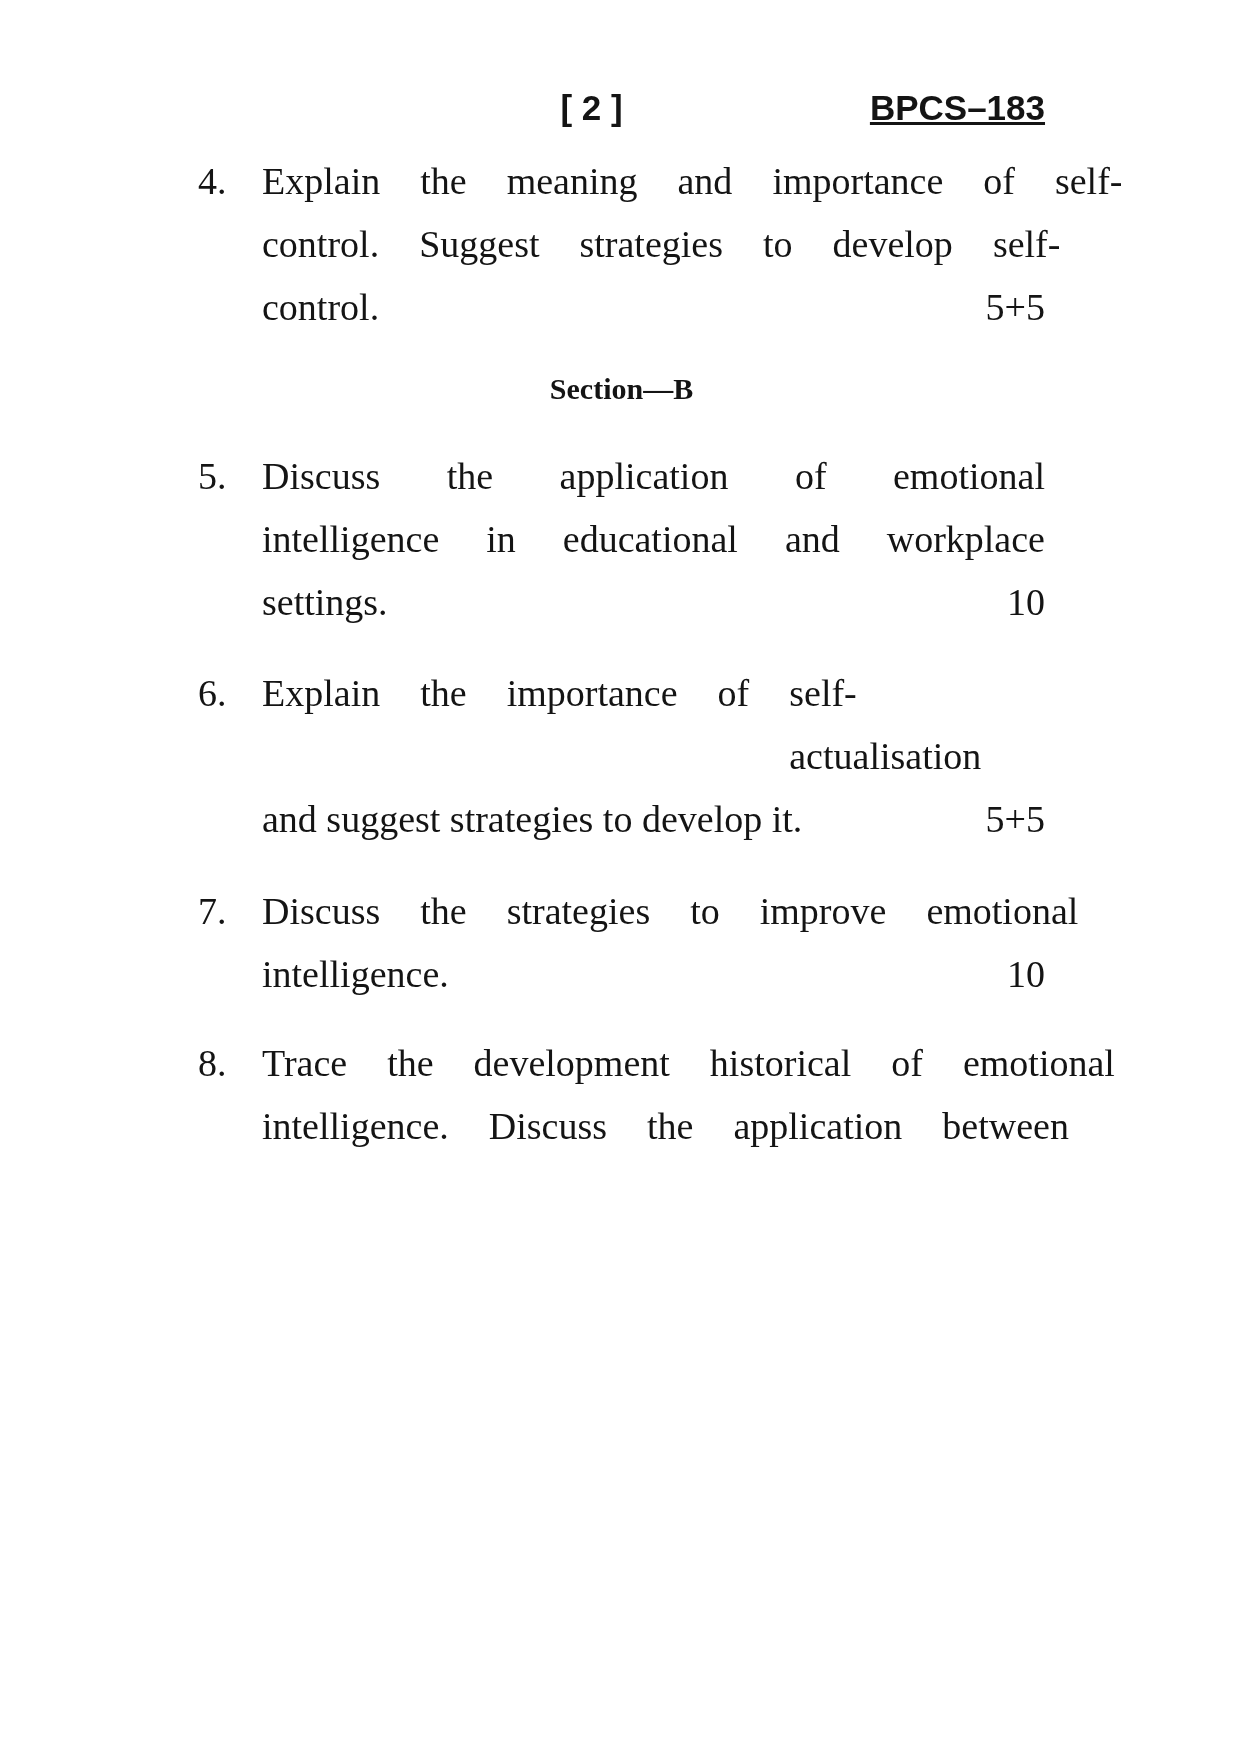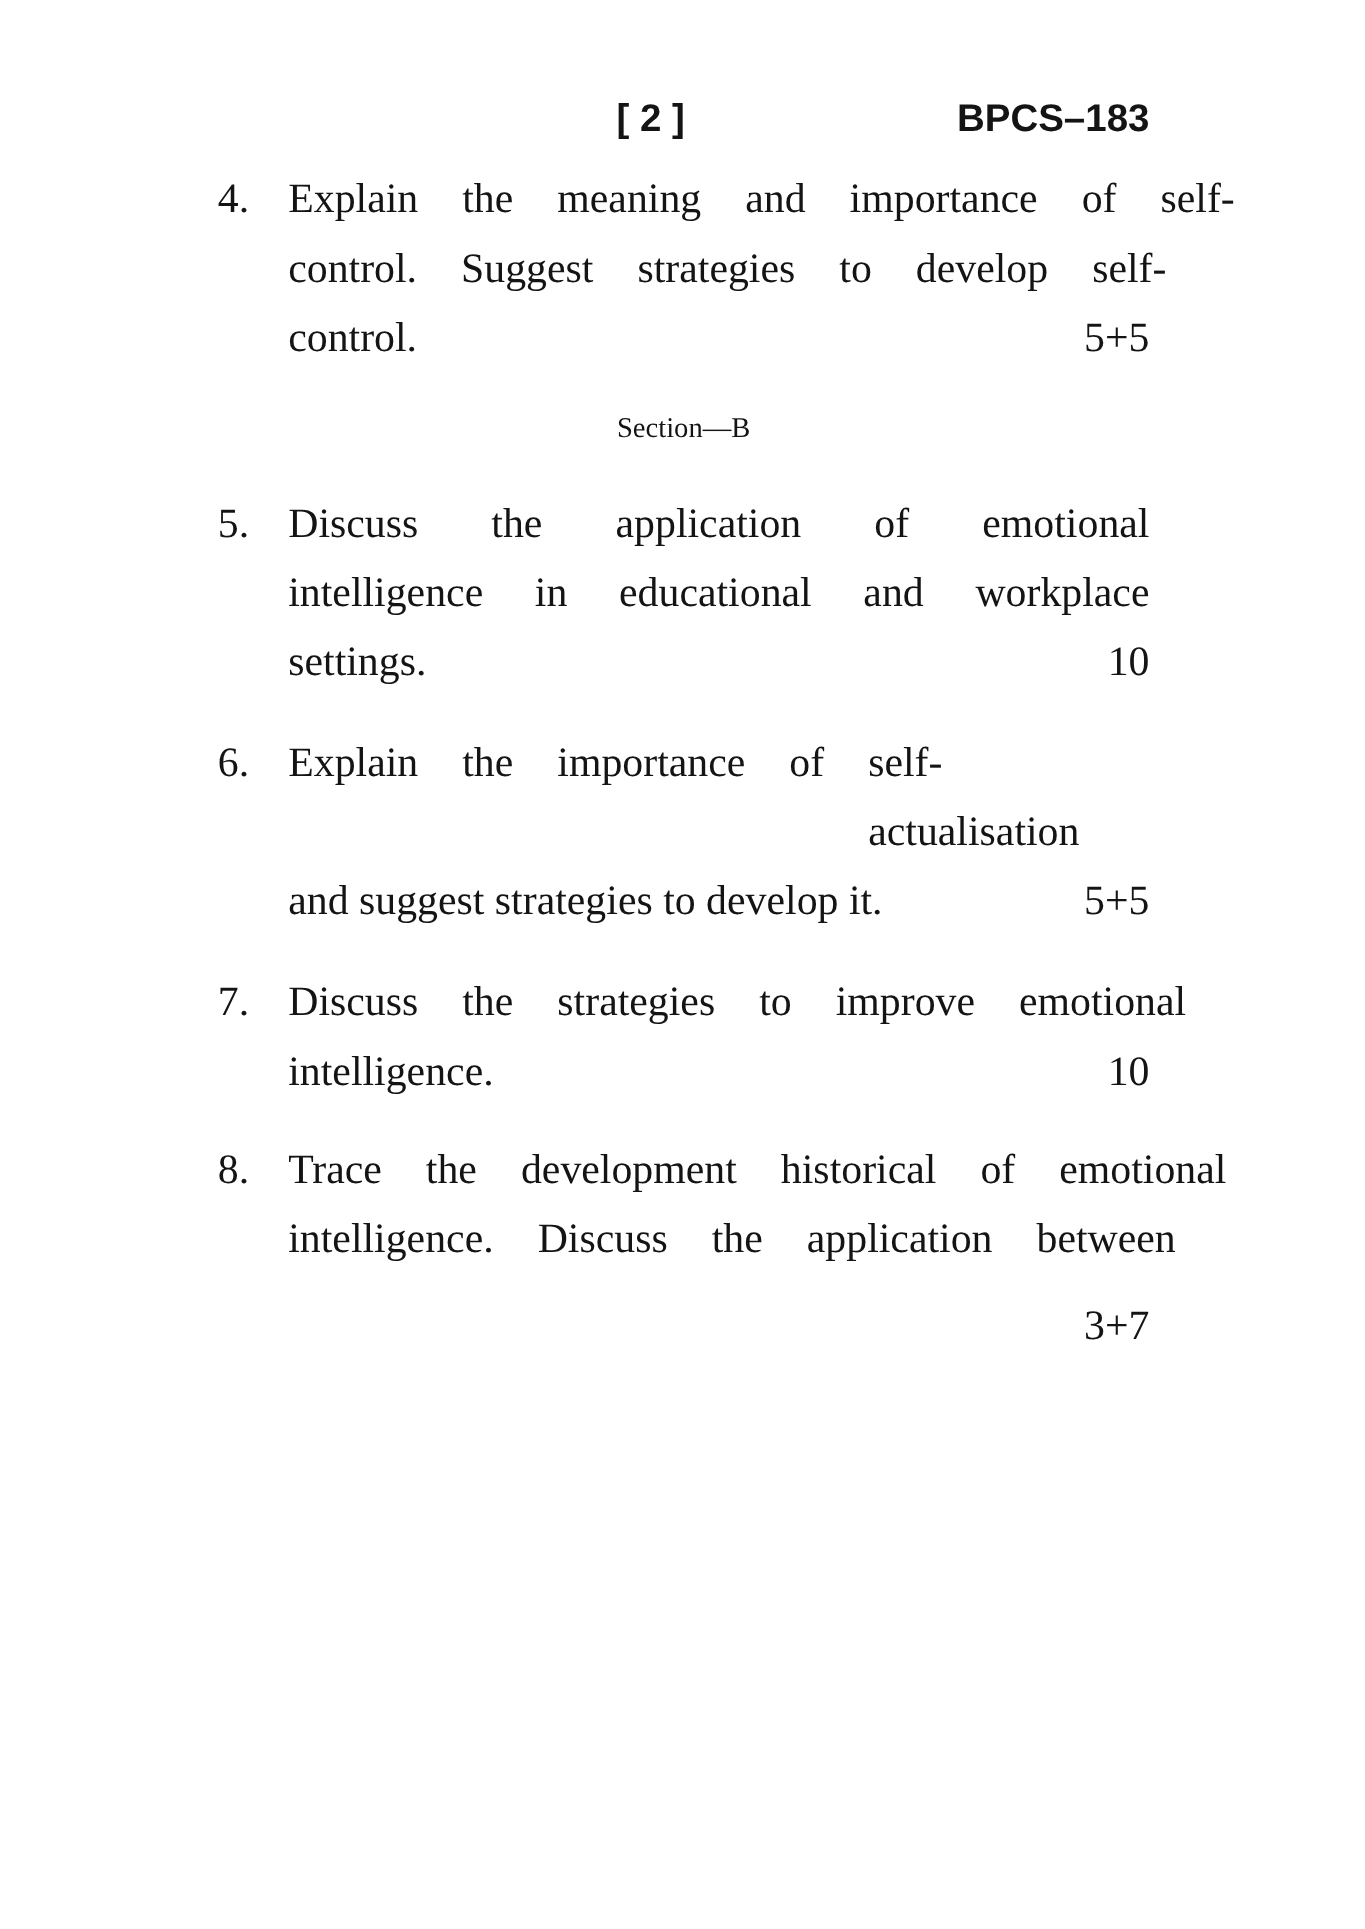--- a/index.html
+++ b/index.html
@@ -25,21 +25,21 @@
     display: flex;
     align-items: flex-start;
     font-family: "Liberation Sans", "DejaVu Sans", sans-serif;
     font-weight: bold;
     font-size: 35px;
     line-height: 63px;
     height: 63px;
   }
   .h-side { flex: 1 1 0; min-width: 0; }
   .h-center { position: relative; left: -30px; white-space: nowrap; }
-  .h-right { text-align: right; white-space: nowrap; }
+  .h-right { text-align: right; white-space: nowrap; text-decoration: underline; }
 
   
   .question {
     display: flex;
     align-items: flex-start;
   }
   .q-num {
     flex: none;
     width: 64px;
     font-size: 38px;
@@ -62,22 +62,22 @@
     font-size: 38px;
     line-height: 63px;
   }
   .q-last .q-last-text { text-align: left; }
   .q-last .q-marks { text-align: right; }
 
   
   .section-heading {
     margin-top: 18px;
     text-align: center;
-    font-weight: normal;
-    font-size: 26px;
+    font-weight: bold;
+    font-size: 30px;
     line-height: 63px;
   }
 
   
   .marks-line {
     margin-top: 16px;
     text-align: right;
     font-size: 38px;
     line-height: 63px;
   }
@@ -201,15 +201,14 @@
       <div class="q-line force-justify">
           <span>intelligence.</span>
           <span>Discuss</span>
           <span>the</span>
           <span>application</span>
           <span>between</span>
         </div>
     </div>
   </div>
 
-  <div class="marks-line">3+7</div>
 
 </div>
 
 </body></html>

